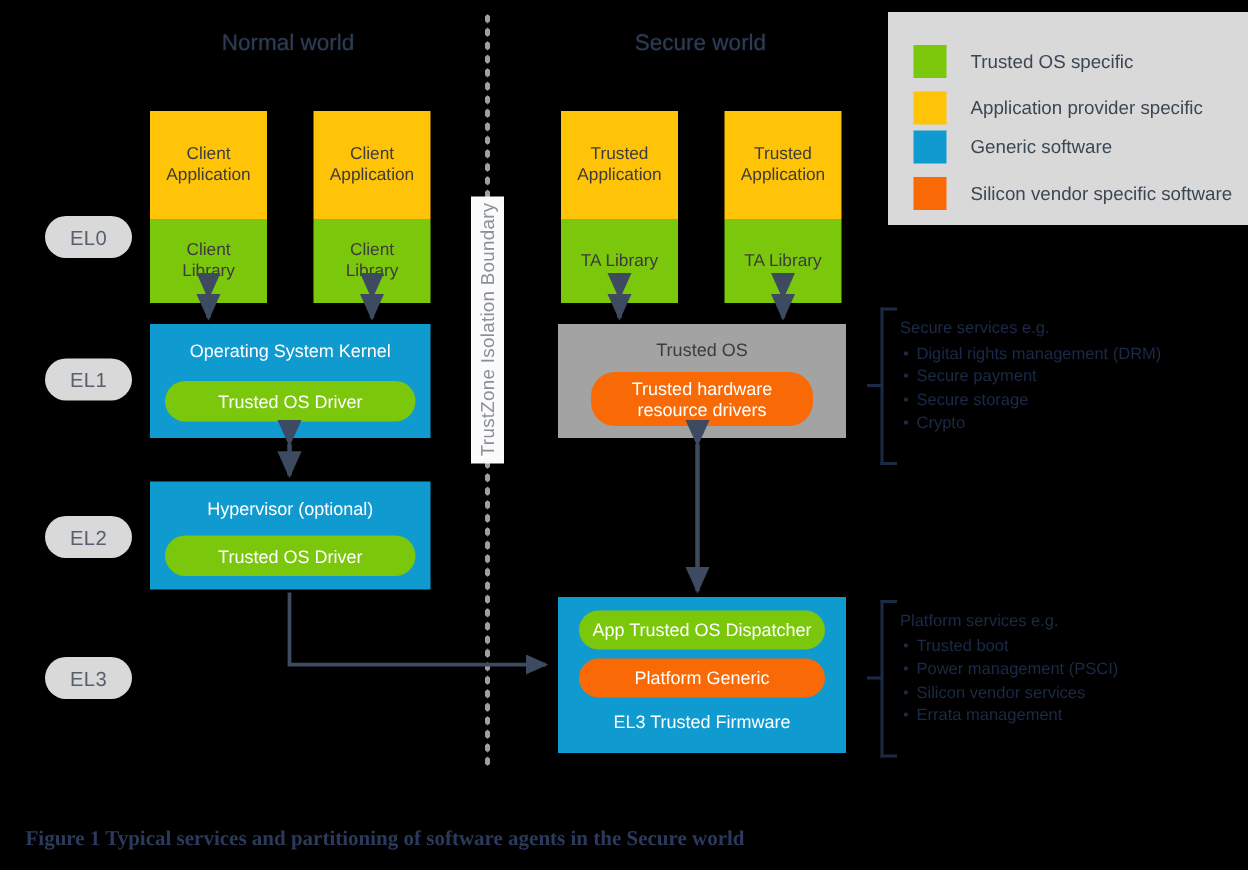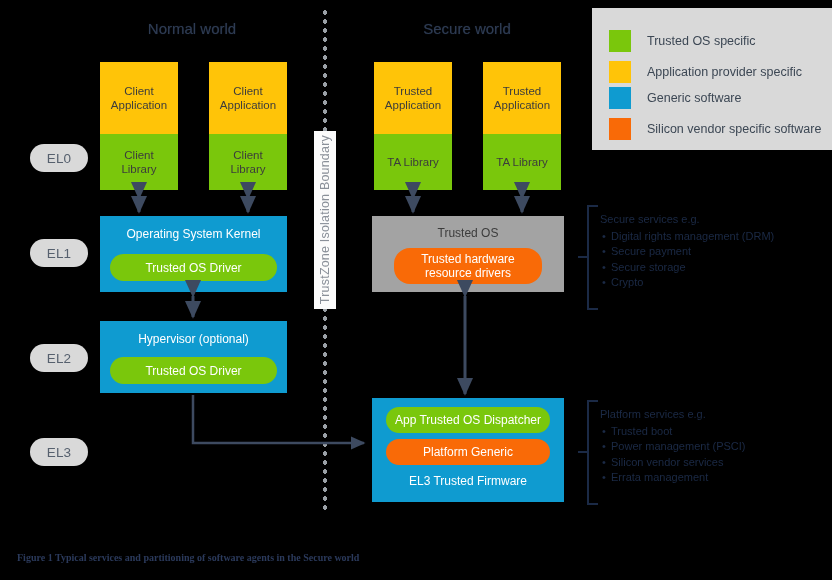--- a/index.html
+++ b/index.html
@@ -15,21 +15,21 @@
   }
 
   
   .el-pill{
     width:58px;height:28px;border-radius:14px;background:#d9d9d9;
     color:#56606e;font-size:13.5px;display:flex;align-items:center;
     justify-content:center;letter-spacing:.2px;
   }
 
   
-  .stack{width:78px;}
+  .stack{width:78px;margin-top:12px;}
   .stack .top{
     background:#ffc408;color:#3c3c3c;font-size:11.5px;line-height:14px;
     display:flex;align-items:center;justify-content:center;text-align:center;
   }
   .stack .bot{
     background:#7ac70c;color:#3c3c3c;font-size:11.5px;line-height:14px;
     display:flex;align-items:center;justify-content:center;text-align:center;
   }
 
   
@@ -79,21 +79,21 @@
   .annot li{position:relative;}
   .annot li:before{content:"\2022";position:absolute;left:-9px;}
   .bracket{
     border-left:2px solid #1b2a46;border-top:2px solid #1b2a46;
     border-bottom:2px solid #1b2a46;width:9px;
   }
   .bracket-stem{background:#1b2a46;height:2px;}
 
   
   .caption{
-    color:#2b3a5c;font-size:10px;font-weight:bold;
+    color:#2b3a5c;font-size:14px;font-weight:bold;
     font-family:"Liberation Serif","DejaVu Serif",serif;
   }
 
   
   .arrow-svg{position:absolute;left:0;top:0;overflow:visible;}
 </style>
 </head>
 <body>
 
 <div class="canvas">

